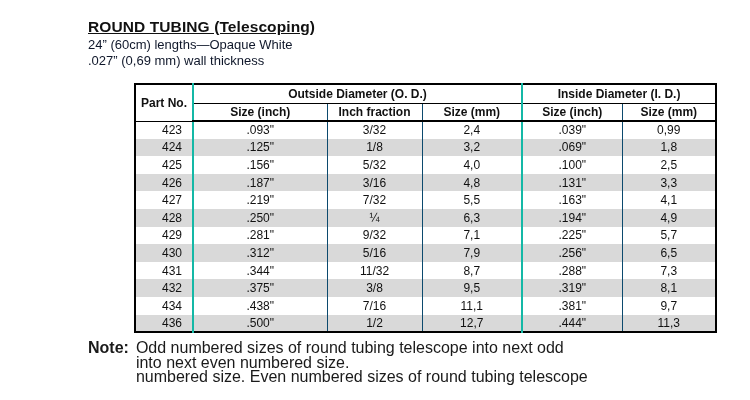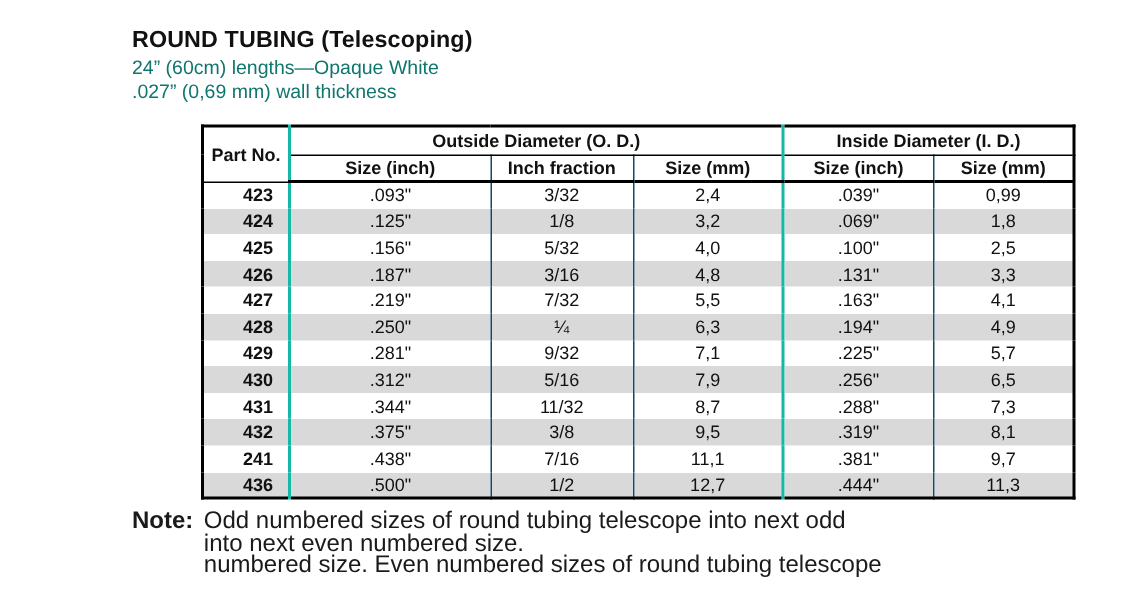--- a/index.html
+++ b/index.html
@@ -19,25 +19,26 @@
     position: absolute;
     left: 88px;
     top: 17px;
   }
   .title {
     font-size: 15.5px;
     font-weight: bold;
     line-height: 20px;
     letter-spacing: 0.1px;
     color: #111111;
+    text-decoration: underline;
   }
   .subtitle {
     font-size: 13px;
     line-height: 15.5px;
-    color: #0f766e;
+    color: #0f172a;
   }
 
   
   table.spec {
     position: absolute;
     left: 86px;
     top: 83px;
     width: 581px;
     border-collapse: collapse;
     table-layout: fixed;
@@ -63,21 +64,21 @@
   .v-thin  { border-left: 1px solid #0c4a6e; }
   .v-thick { border-left: 2px solid #14b8a6; }
 
   
   thead tr.group-row th { border-bottom: 1px solid #000000; }
   thead tr.sub-row th   { border-bottom: 2px solid #000000; }
   th.part-head          { border-bottom: 2px solid #000000; }
 
   
   tbody tr:nth-child(even) { background: #d9d9d9; }
-  tbody td:first-child { font-weight: bold; padding-left: 16px; }
+  tbody td:first-child { font-weight: normal; padding-left: 16px; }
 
   
   .note {
     position: absolute;
     left: 88px;
     top: 341px;
     display: flex;
     gap: 7px;
     font-size: 16px;
     line-height: 14.6px;
@@ -194,21 +195,21 @@
         </tr>
         <tr>
           <td>432</td>
           <td class="v-thick">.375"</td>
           <td class="v-thin">3/8</td>
           <td class="v-thin">9,5</td>
           <td class="v-thick">.319"</td>
           <td class="v-thin">8,1</td>
         </tr>
         <tr>
-          <td>241</td>
+          <td>434</td>
           <td class="v-thick">.438"</td>
           <td class="v-thin">7/16</td>
           <td class="v-thin">11,1</td>
           <td class="v-thick">.381"</td>
           <td class="v-thin">9,7</td>
         </tr>
         <tr>
           <td>436</td>
           <td class="v-thick">.500"</td>
           <td class="v-thin">1/2</td>

